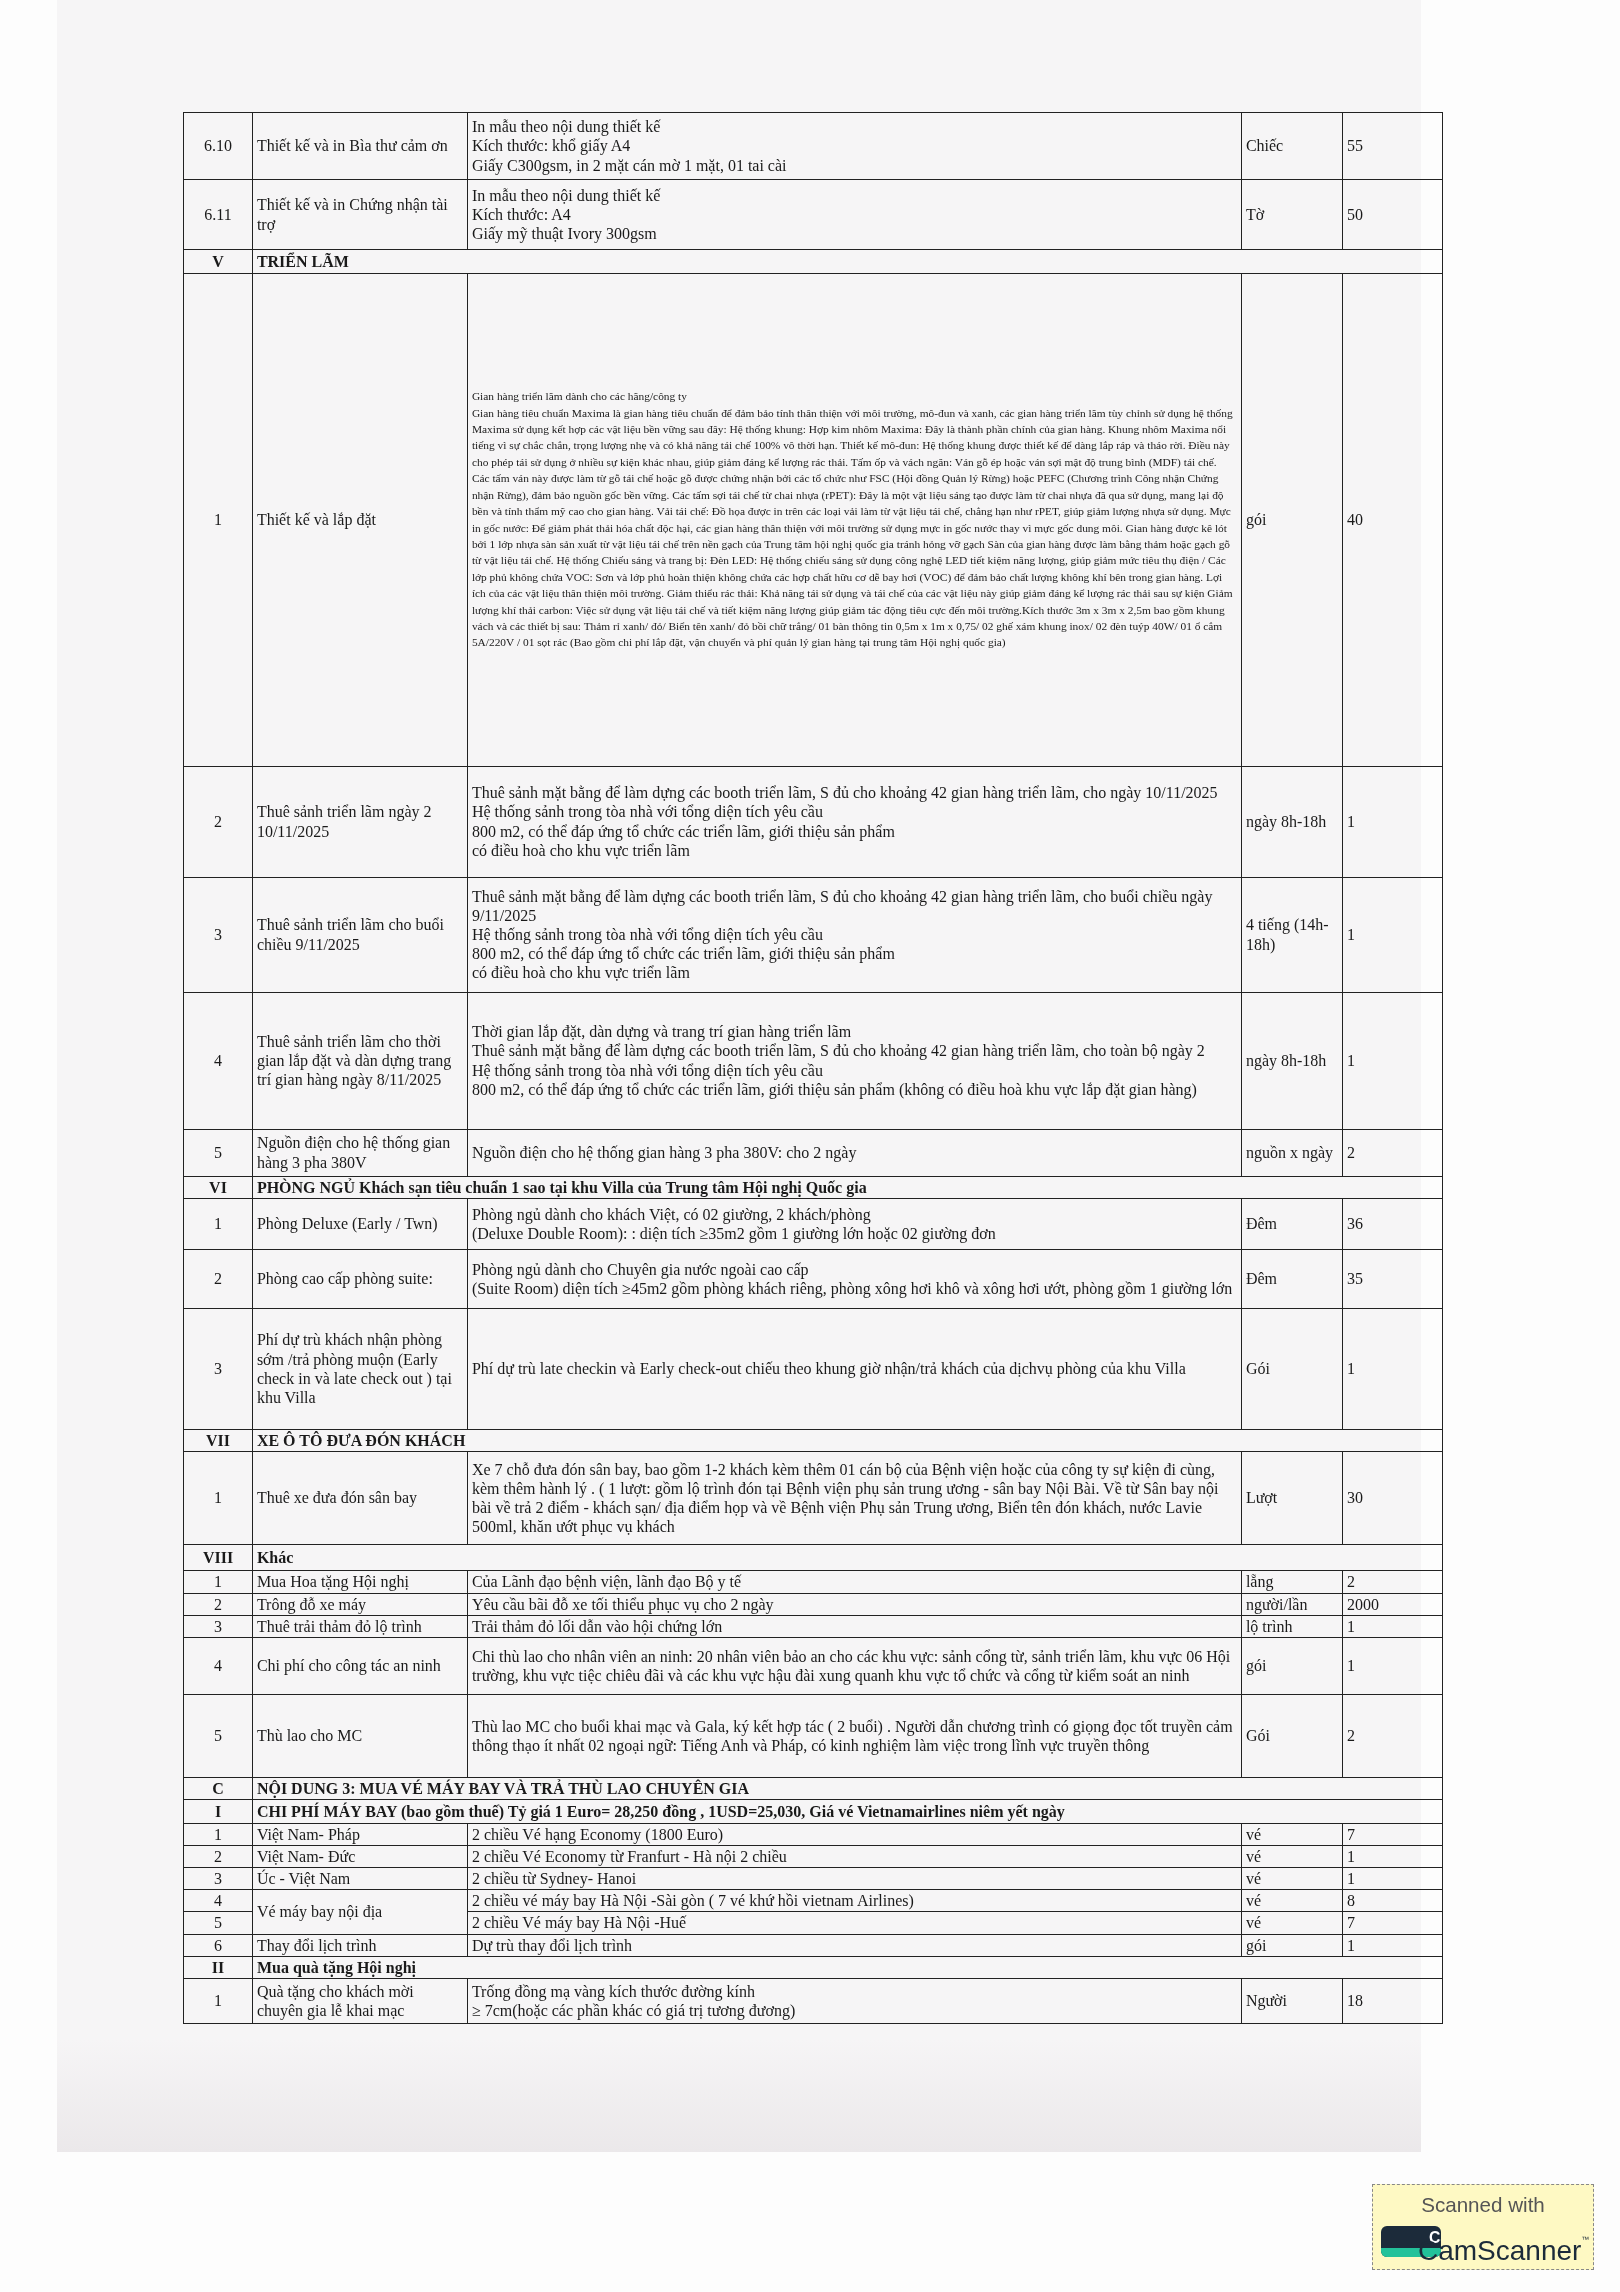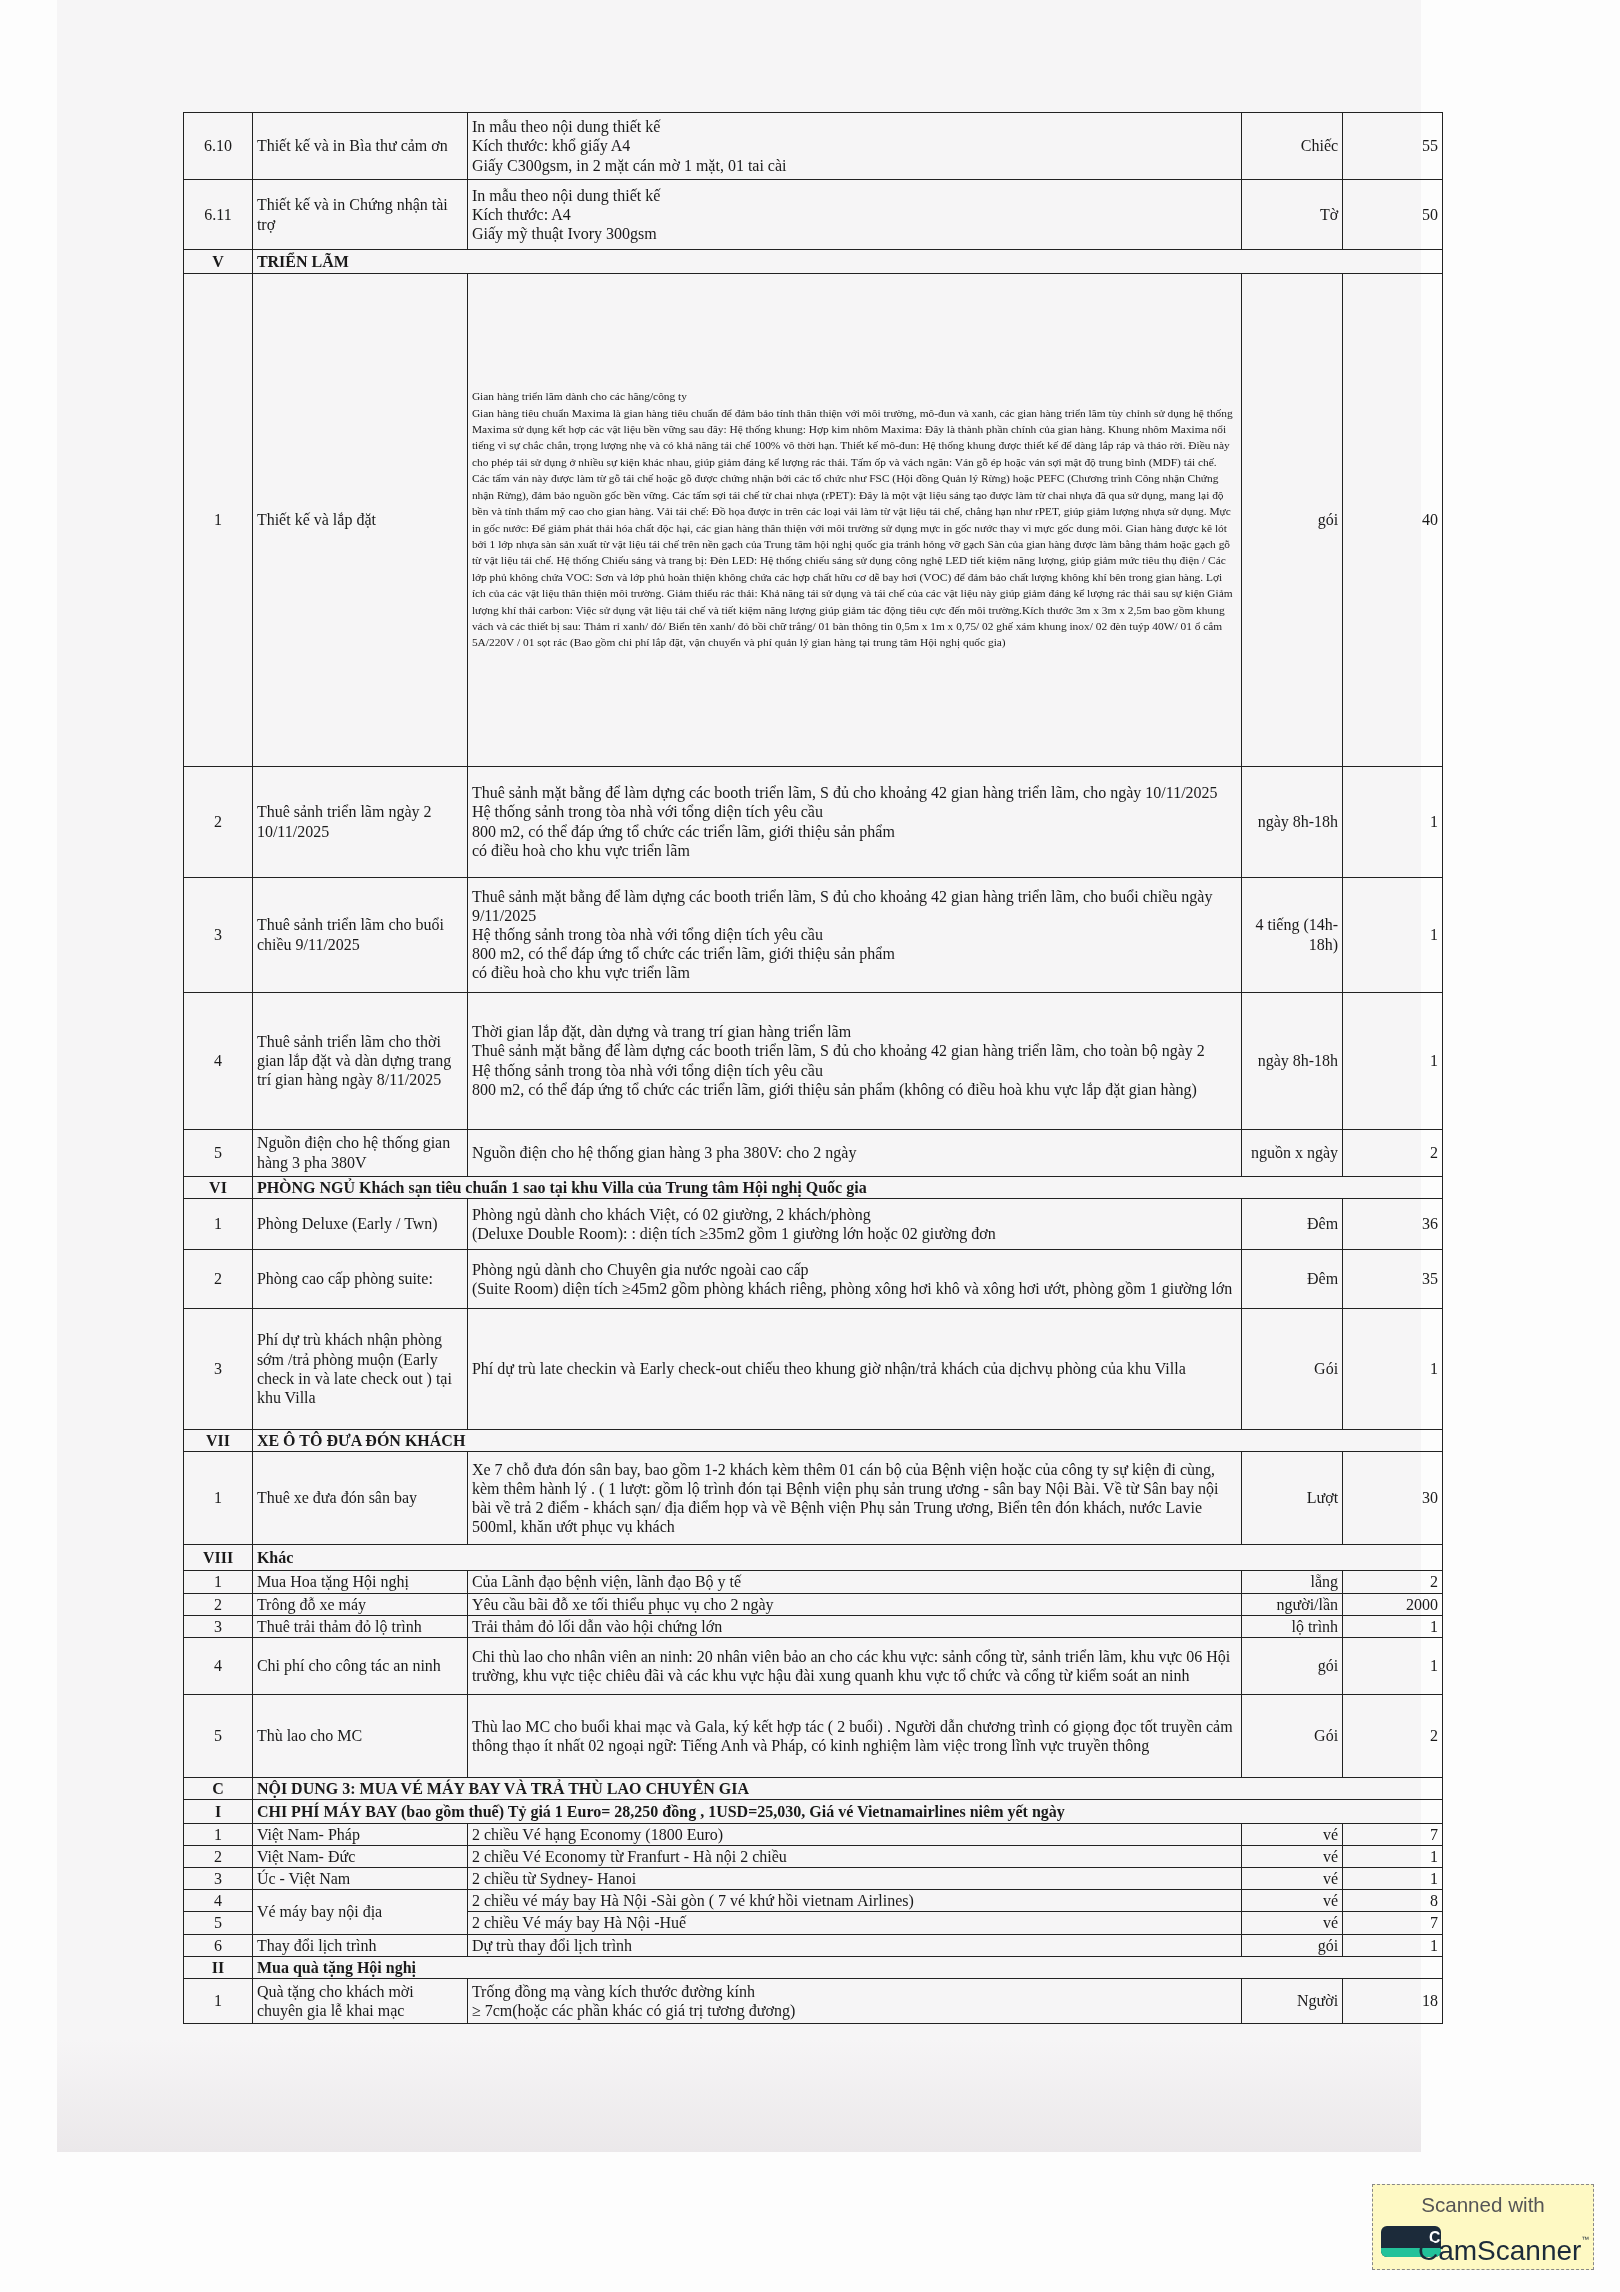--- a/index.html
+++ b/index.html
@@ -2,21 +2,21 @@
 <html><head>
 <meta charset="utf-8">
 <style>
   html, body { margin:0; padding:0; }
   body { width:1620px; height:2293px; background:#fdfdfd; position:relative; overflow:hidden; font-family:"Liberation Serif", serif; color:#1a1a1a; }
   .scan { position:absolute; left:57px; top:0; width:1364px; height:2151px; background:#f6f5f6; }
   .scan-fade { position:absolute; left:57px; top:2039px; width:1364px; height:113px; background:linear-gradient(#f6f5f6, #ebe8ea); }
   table.doc { position:absolute; left:183px; top:112px; width:1259px; border-collapse:collapse; table-layout:fixed; font-size:16px; line-height:1.2; }
   table.doc td { border:1.8px solid #222; padding:1px 3.9px; vertical-align:middle; }
   td.stt { text-align:center; }
-  td.unit, td.qty { text-align:right; }
+  td.unit, td.qty { text-align:left; }
   td.desc { white-space:pre-line; }
   td.desc.small { font-size:11.4px; line-height:1.44; padding-top:2px; padding-bottom:2px;margin-top:10px; }
   tr.section td { font-weight:bold; }
   tr.section td.title { text-transform:none; }
   .watermark { position:absolute; left:1372px; top:2184px; width:220px; height:84px; border:1.5px dashed #888; background:#fef9c3; font-family:"Liberation Sans", sans-serif; }
   .wm-top { position:absolute; top:7.8px; width:100%; text-align:center; font-size:20.6px; color:#555; }
   .wm-logo { position:absolute; left:7.8px; top:41px; width:31px; height:31px; border-radius:5.9px; background:#1c2b3a; overflow:hidden;padding-left:29px; }
   .wm-logo .cs { position:absolute; top:2.9px; width:100%; text-align:center; color:#fff; font-weight:bold; font-size:15.7px; }
   .wm-logo .bar { position:absolute; bottom:0; left:0; width:100%; height:8.8px; background:#23c29a; }
   .wm-brand { position:absolute; left:45px; top:38px; font-size:28px; color:#1c2b3a;margin-top:12px; }

